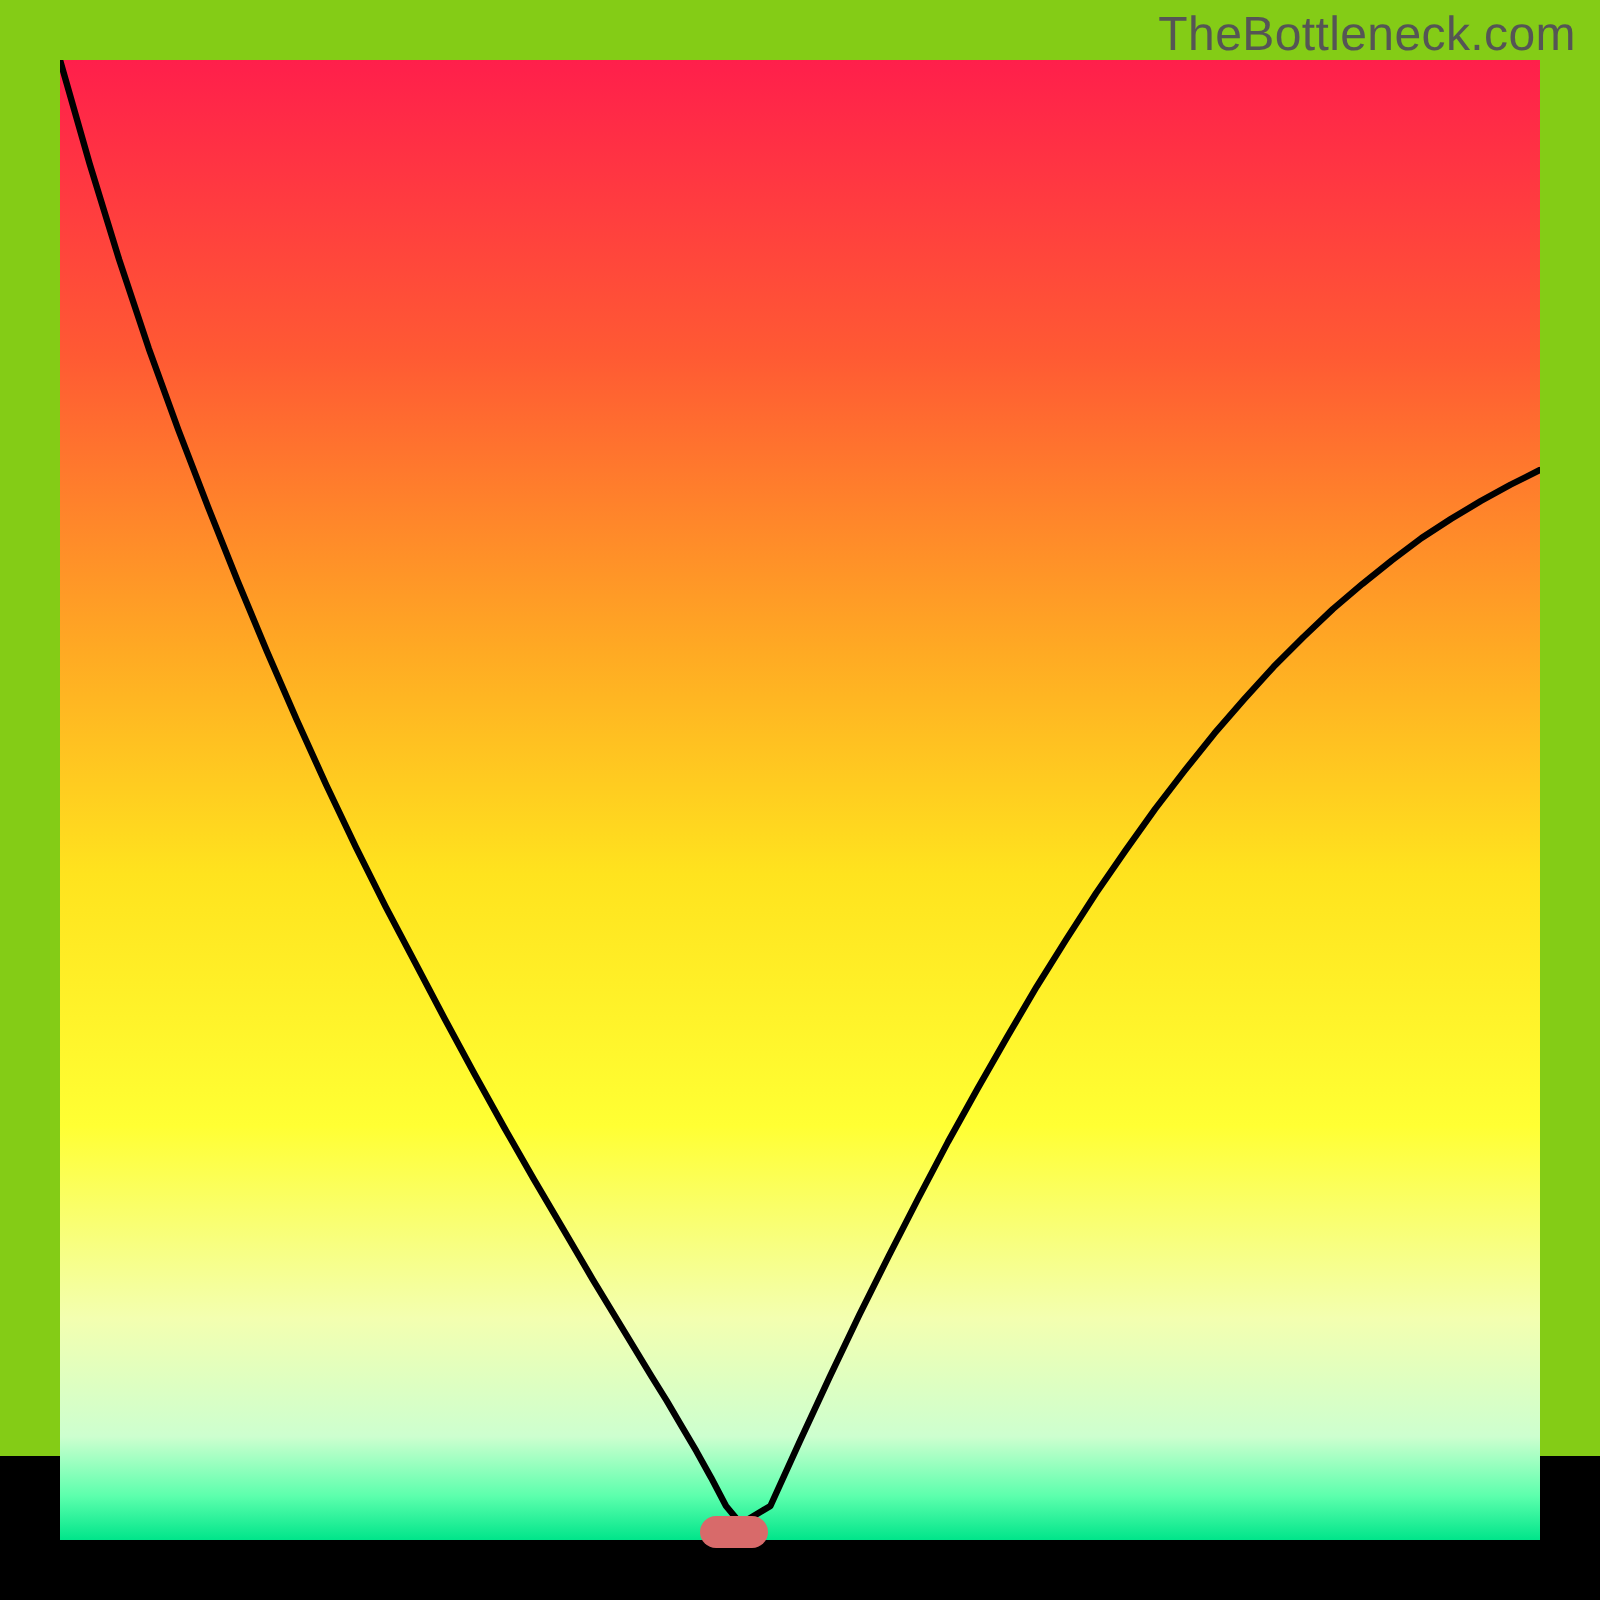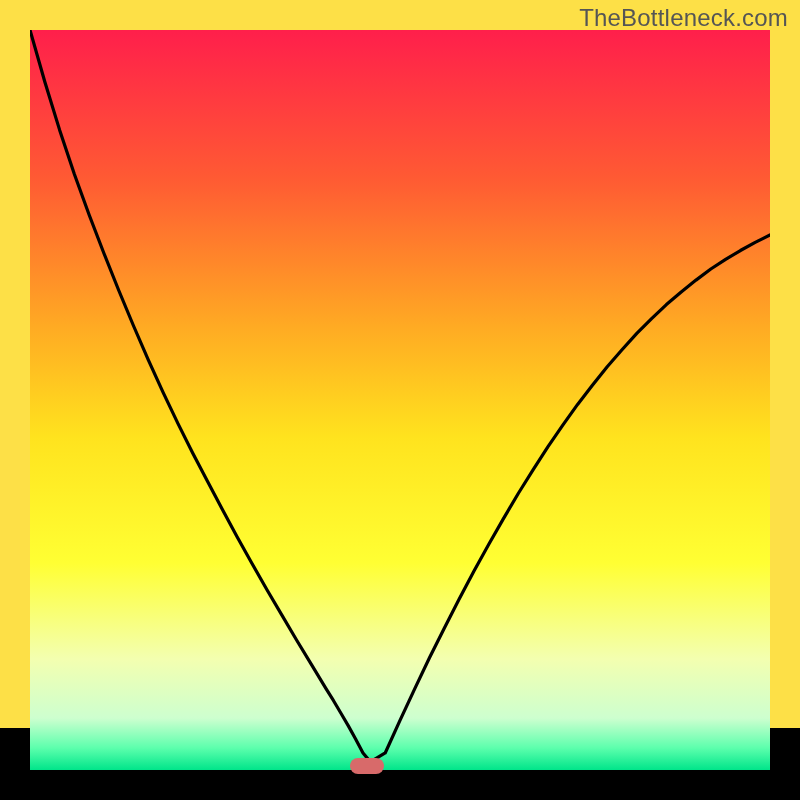--- a/index.html
+++ b/index.html
@@ -8,21 +8,21 @@
     width: 800px;
     height: 800px;
     overflow: hidden;
     background: #000;
     font-family: Arial, Helvetica, sans-serif;
   }
   .wrap {
     position: relative;
     width: 800px;
     height: 728px;
-    background: #fde047;
+    background: #84cc16;
   }
   .watermark {
     position: absolute;
     top: 4px;
     right: 12px;
     color: #555;
     font-size: 24px;
     font-weight: 500;
     letter-spacing: 0.2px;
     z-index: 10;

